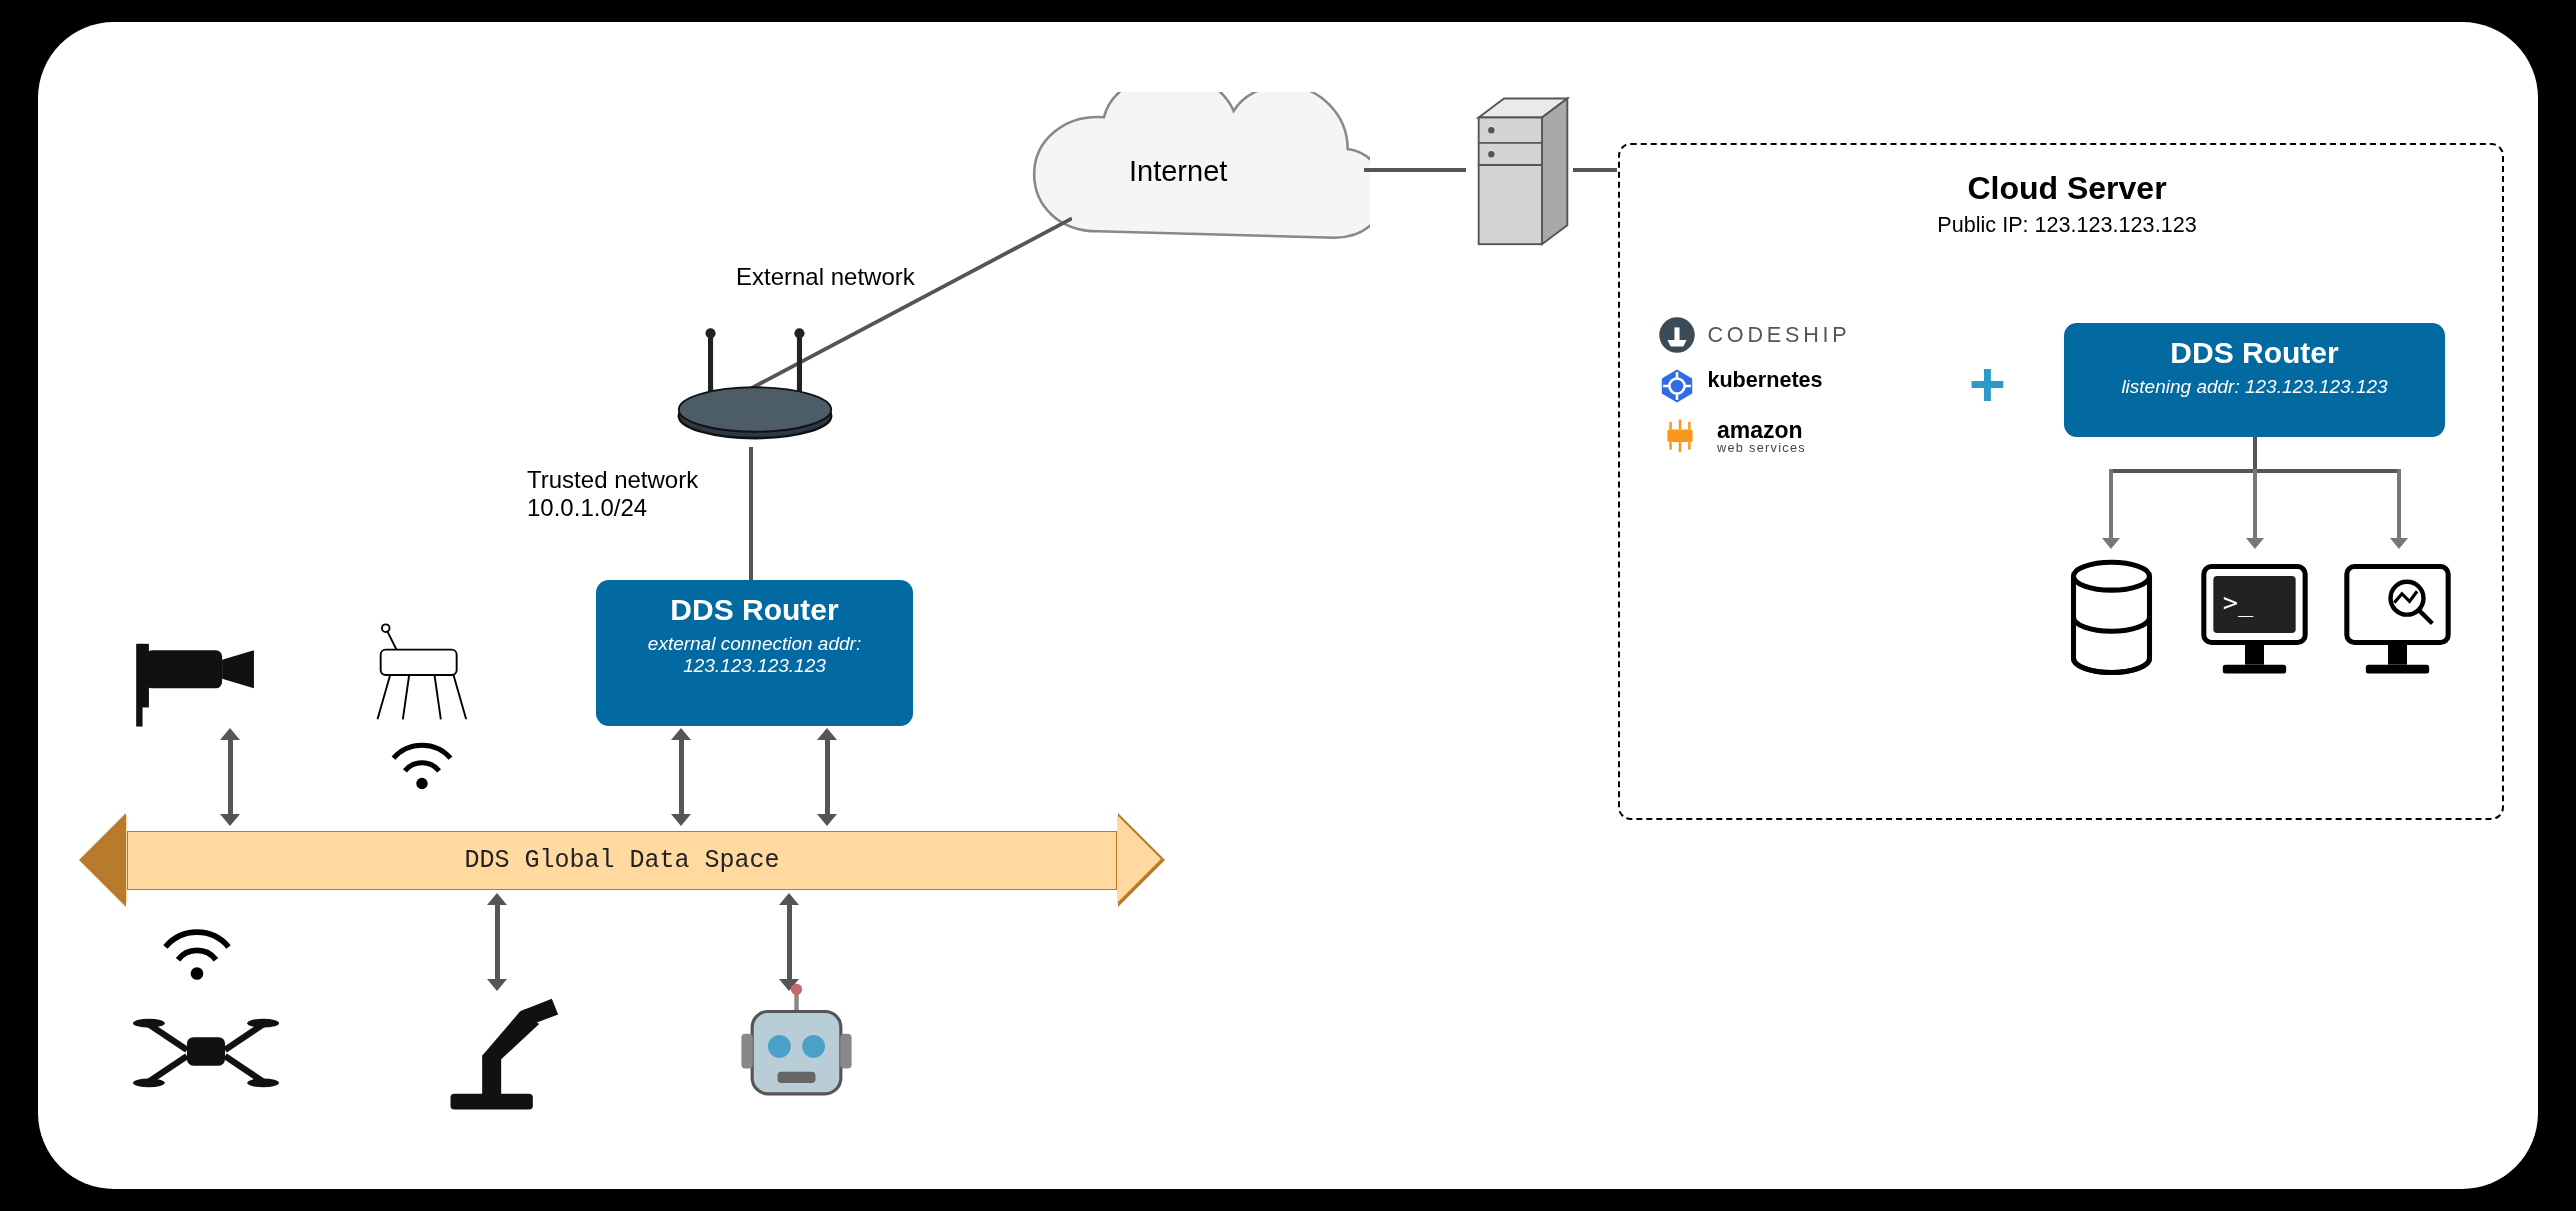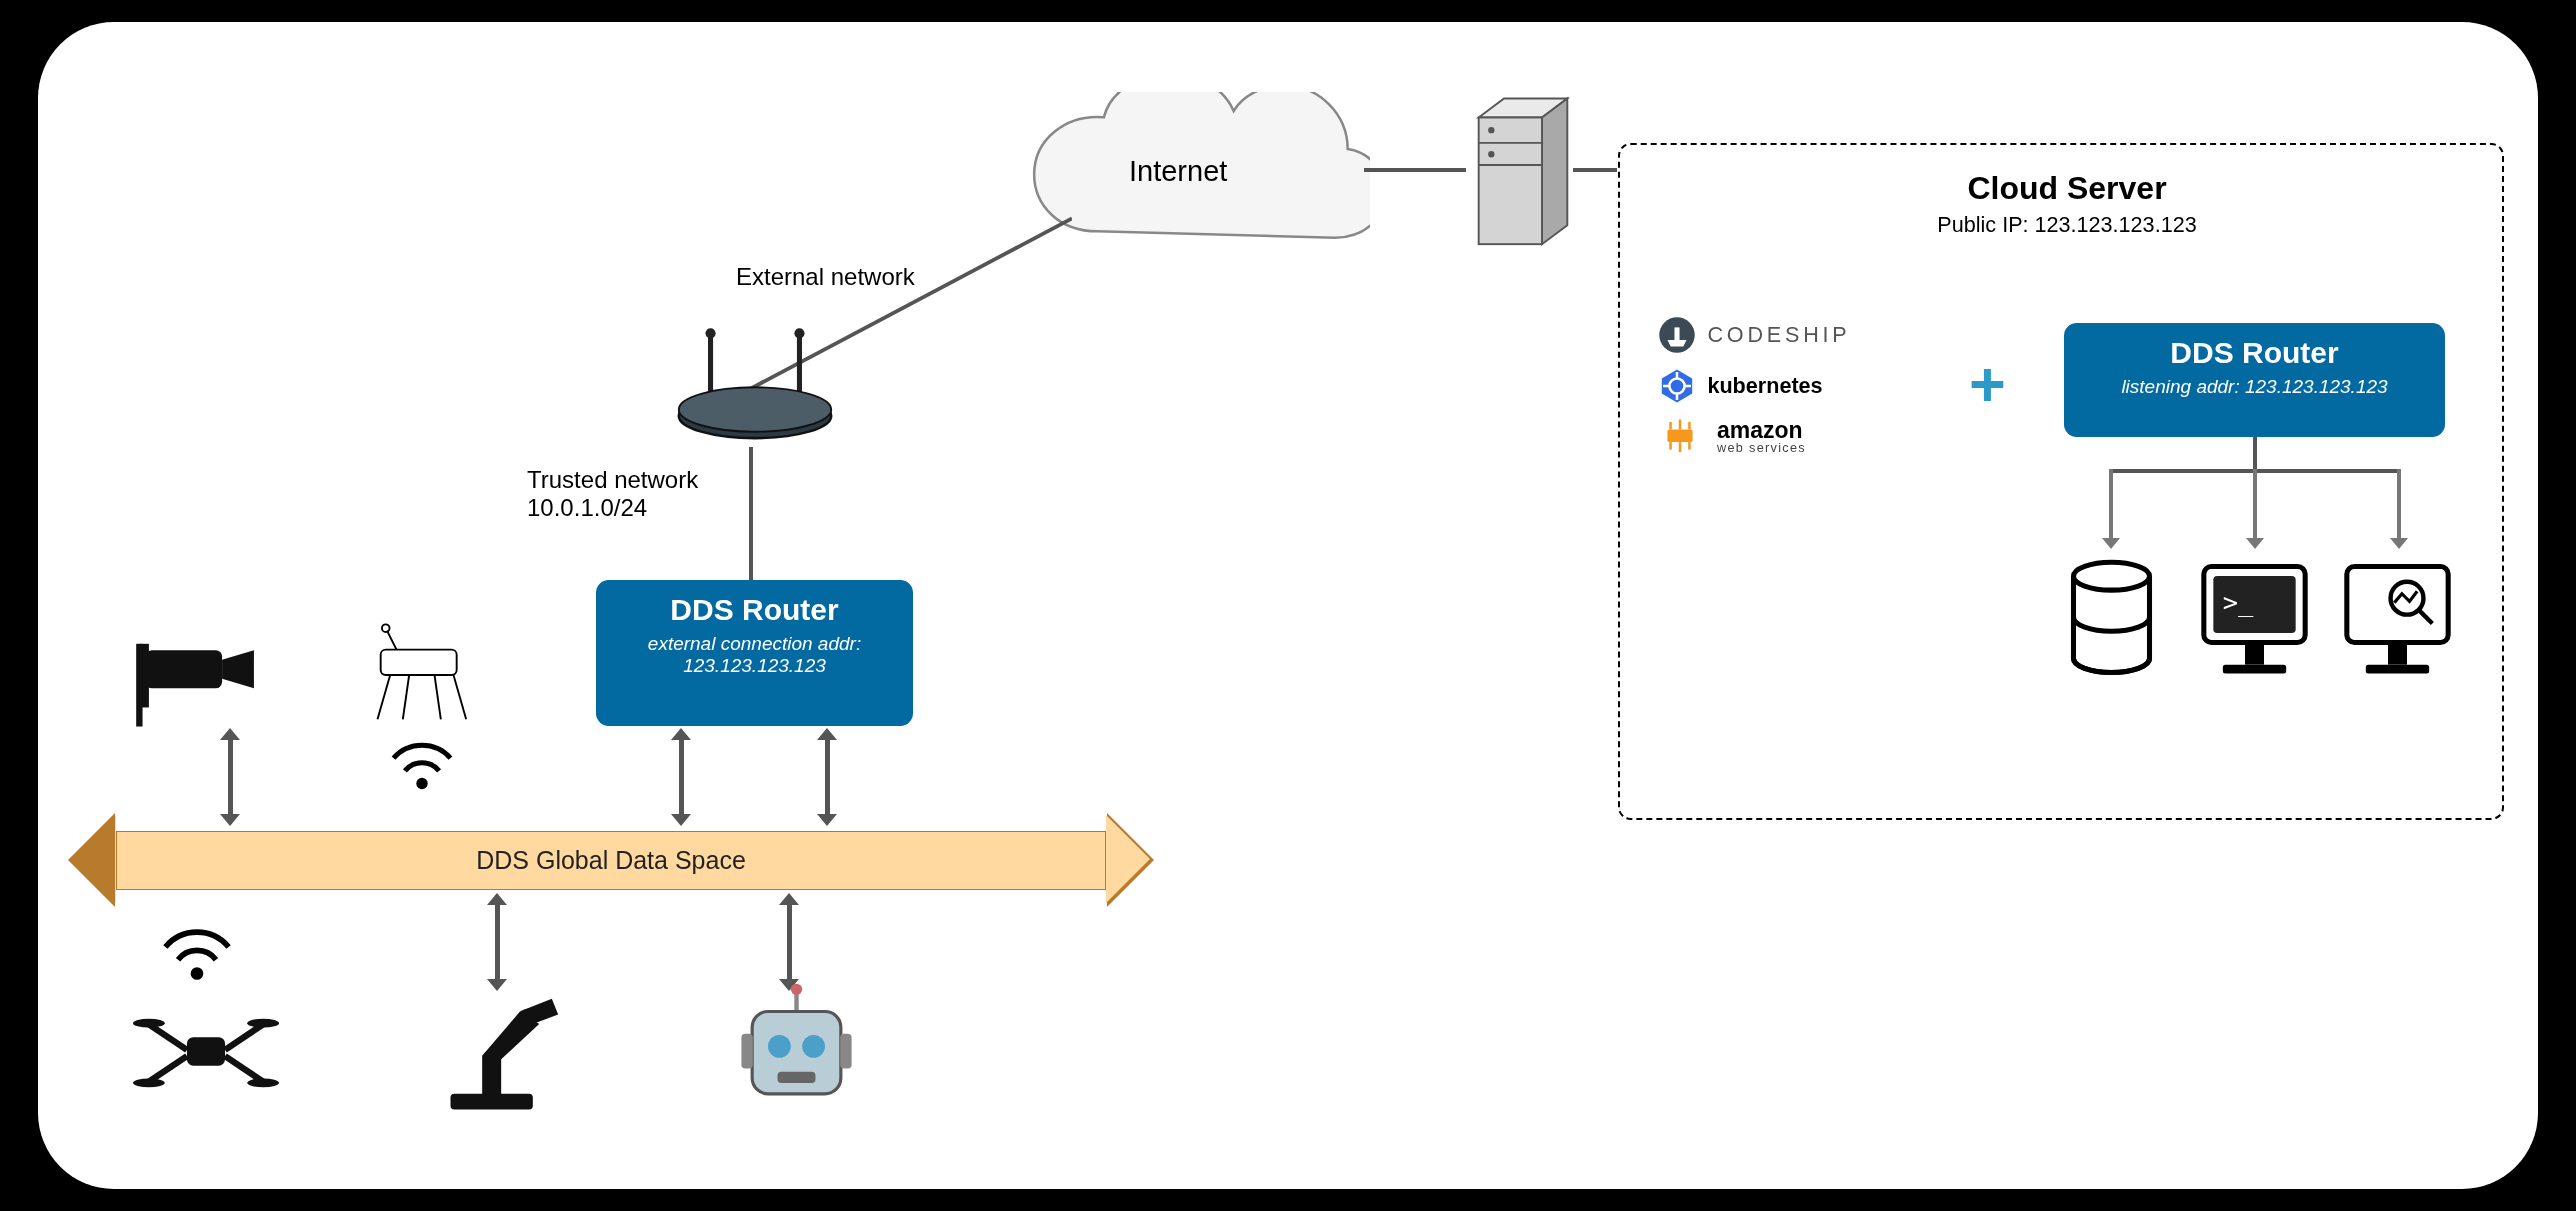--- a/index.html
+++ b/index.html
@@ -196,21 +196,21 @@
   </svg>
 
   <svg class="abs" style="left:349px;top:714px;width:70px;height:57px" viewBox="0 0 110 90">
     <g fill="none" stroke="#000" stroke-width="8">
       <path d="M10 35 A60 60 0 0 1 100 35"></path>
       <path d="M28 55 A35 35 0 0 1 82 55"></path>
     </g>
     <circle cx="55" cy="75" r="9" fill="#000"></circle>
   </svg>
 
-  <div class="abs" style="left:78px;top:809px;width:990px;">
+  <div class="abs" style="left:89px;top:809px;width:990px;font-family:Liberation Mono, monospace;">
     <div class="data-space">
       <span class="data-space-outline-before"></span>
       <span>DDS Global Data Space</span>
       <span class="data-space-outline-after"></span>
     </div>
   </div>
 
   <div class="abs dbl-arrow-v" style="left:457px;top:882px;height:76px"></div>
   <div class="abs dbl-arrow-v" style="left:749px;top:882px;height:76px"></div>
 
@@ -269,21 +269,21 @@
 
       <div style="display:flex;align-items:center;gap:11.4px;margin-bottom:12.7px">
         <svg width="38" height="38" viewBox="0 0 60 60">
           <circle cx="30" cy="30" r="28" fill="#3b4a55"></circle>
           <path d="M15 38 L45 38 L40 48 L20 48 Z" fill="#fff"></path>
           <rect x="26" y="18" width="8" height="20" fill="#fff"></rect>
         </svg>
         <span style="font-size:21.6px;letter-spacing:3.8px;color:#555">CODESHIP</span>
       </div>
 
-      <div style="display:flex;align-items:center;gap:11.4px;margin-bottom:12.7px">
+      <div style="display:flex;gap:11.4px;margin-bottom:12.7px">
         <svg width="38" height="38" viewBox="0 0 60 60">
           <polygon points="30,4 54,18 54,42 30,56 6,42 6,18" fill="#326ce5"></polygon>
           <circle cx="30" cy="30" r="12" fill="none" stroke="#fff" stroke-width="4"></circle>
           <g stroke="#fff" stroke-width="4">
             <line x1="30" y1="18" x2="30" y2="8"></line>
             <line x1="30" y1="42" x2="30" y2="52"></line>
             <line x1="18" y1="30" x2="8" y2="30"></line>
             <line x1="42" y1="30" x2="52" y2="30"></line>
           </g>
         </svg>

